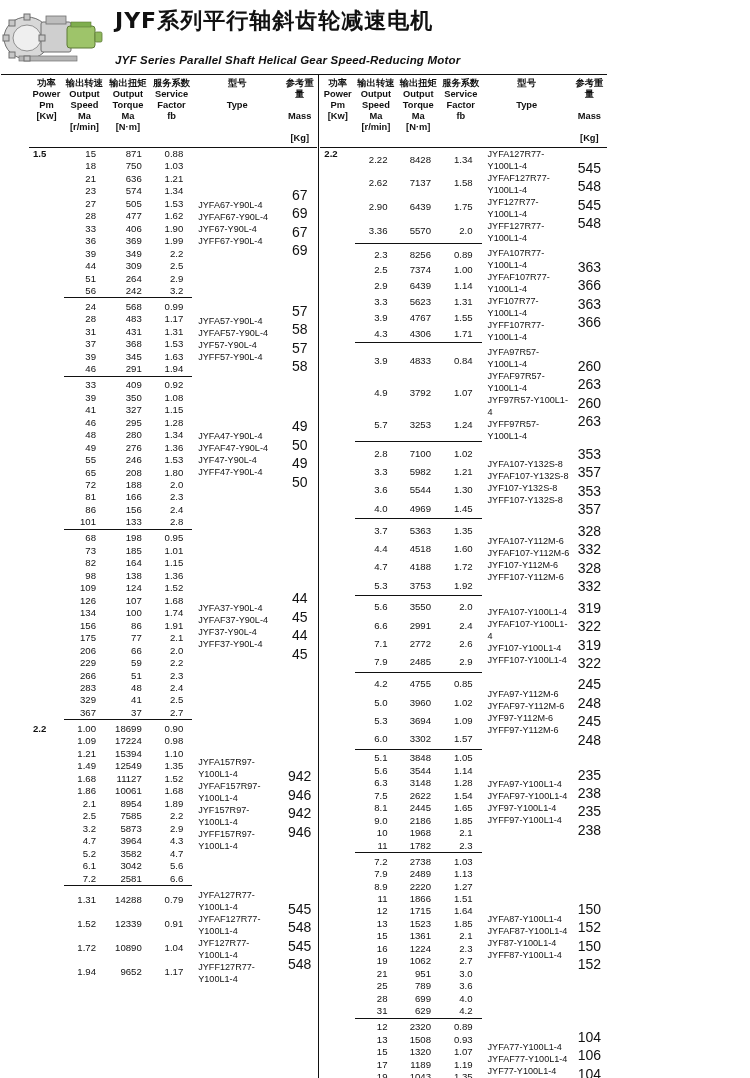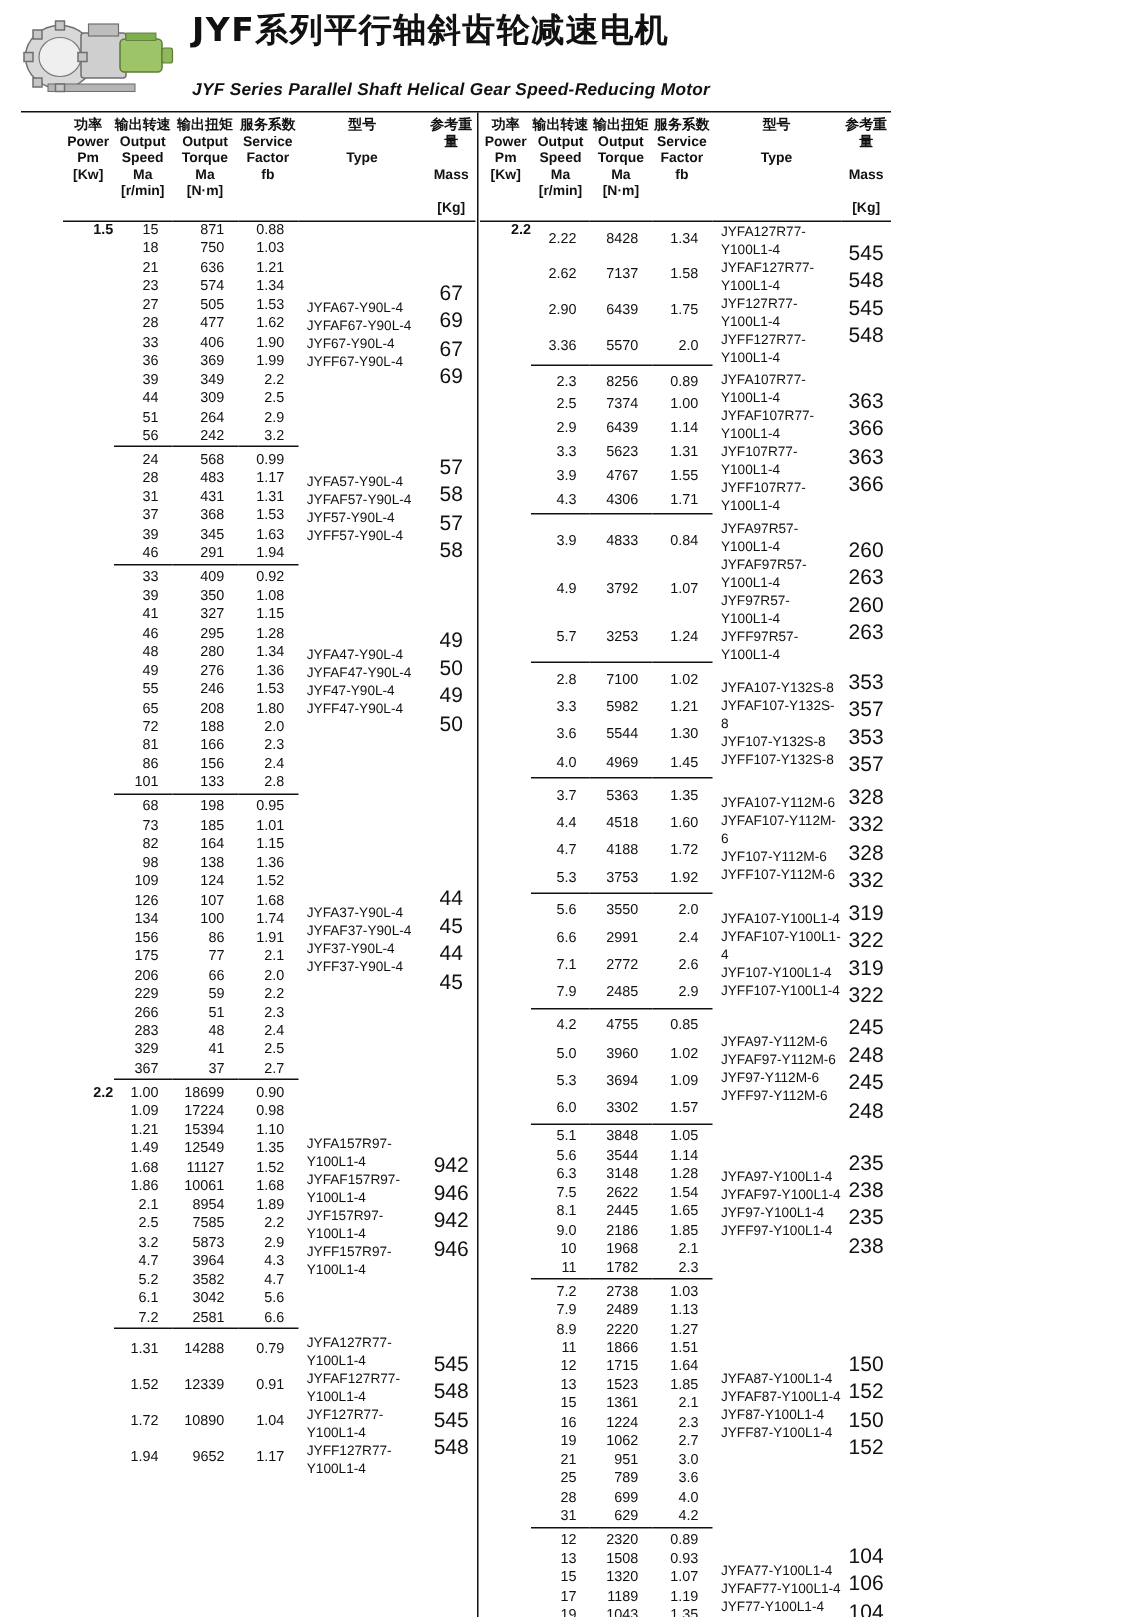--- a/index.html
+++ b/index.html
@@ -5,21 +5,21 @@
   * { box-sizing: border-box; }
   html, body { margin:0; padding:0; }
   body {
     width:750px; height:1078px;
     background:#ffffff;
     font-family:"Liberation Sans", sans-serif;
     color:#111;
     position:relative;
     overflow:hidden;
   }
-  .page { position:relative; width:608px; height:1078px; padding:0 14px; }
+  .page { position:relative; width:608px; height:1078px; padding:0 1px; }
 
   
   .header { display:flex; align-items:center; padding:8px 0 4px 0; }
   .logo { width:108px; height:58px; flex:0 0 108px; position:relative; }
   .titles { flex:1; padding-left:6px; }
   .title-cn {
     font-size:22px; font-weight:bold; letter-spacing:1px;
     font-family:"DejaVu Sans","Liberation Sans", sans-serif;
     line-height:1.15;
   }
@@ -47,21 +47,21 @@
   
   col.c-pw  { width:42px; }
   col.c-sp  { width:52px; }
   col.c-tq  { width:56px; }
   col.c-sf  { width:50px; }
   col.c-ty  { width:112px; }
   col.c-ms  { width:47px; }
 
   tbody td { font-size:9.6px; line-height:1.30; padding:0; }
   td.num { text-align:right; padding-right:9px; font-variant-numeric:tabular-nums; }
-  td.pw  { text-align:right; padding-left:4px; font-weight:bold; }
+  td.pw  { text-align:left; padding-left:4px; font-weight:bold; }
   td.ty  { text-align:left; padding-left:6px; font-size:9.1px; line-height:1.32; white-space:pre-line; }
   td.ms  { text-align:center; font-size:14px; line-height:1.32; white-space:pre-line; }
   tr.grp-sep td { border-bottom:1.1px solid #111; }
   .vmid { vertical-align:middle; }
   .vtop { vertical-align:top; }
 
   
   .blk { height:3px; }
 
   

